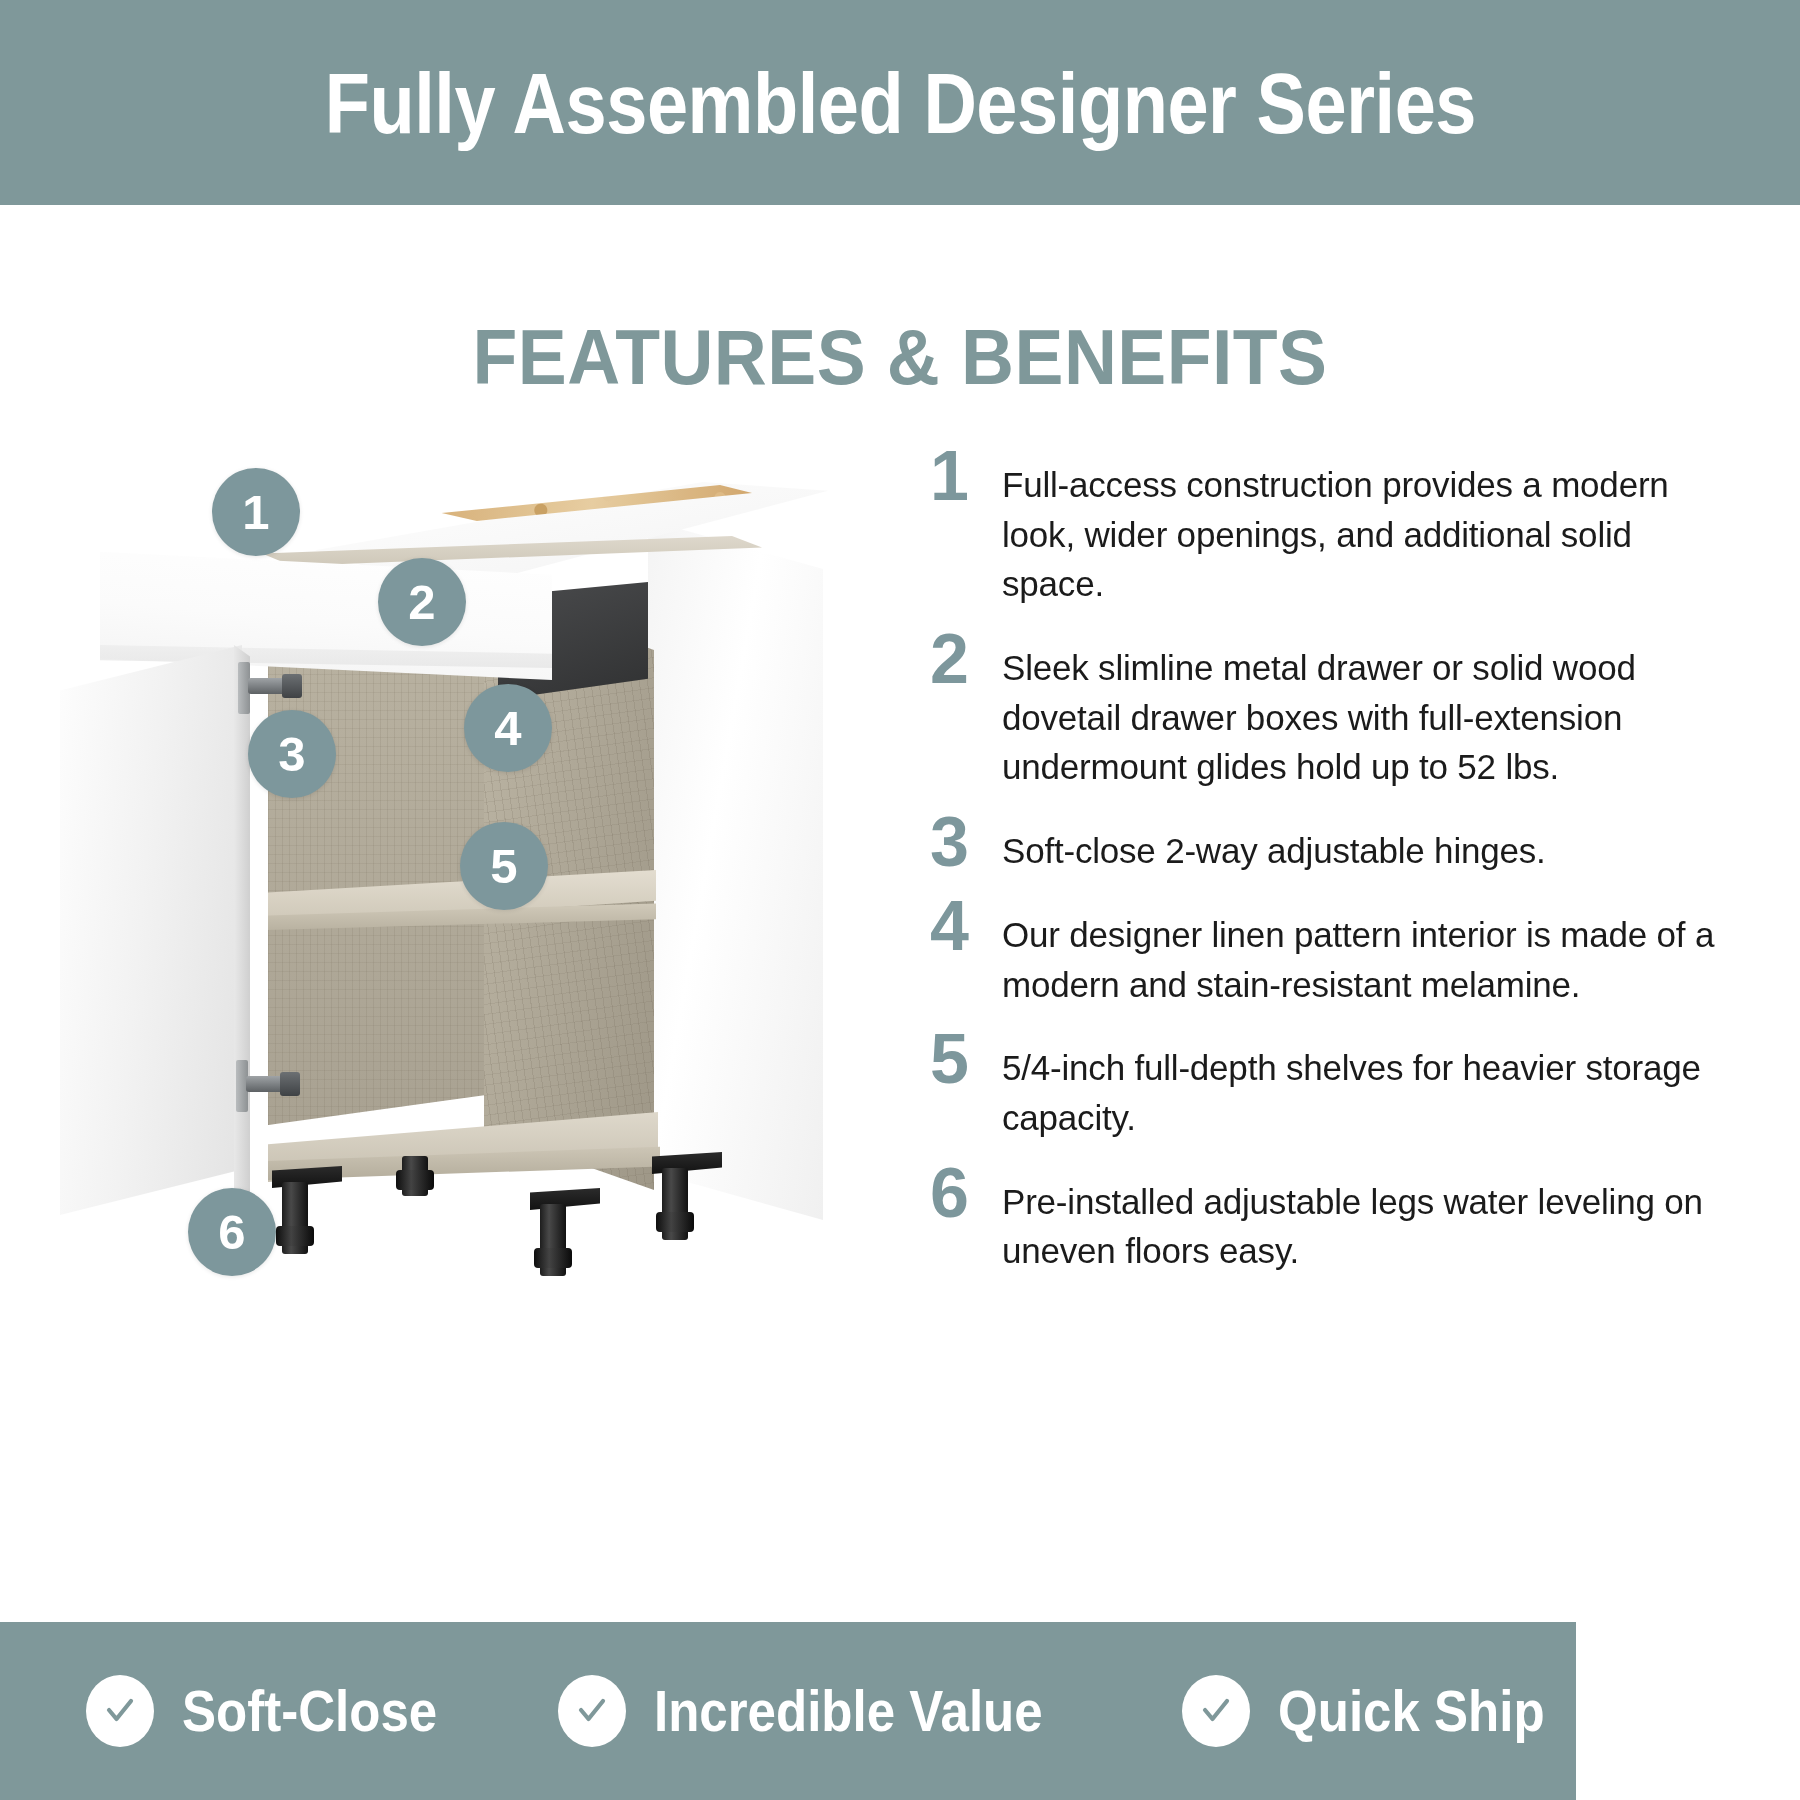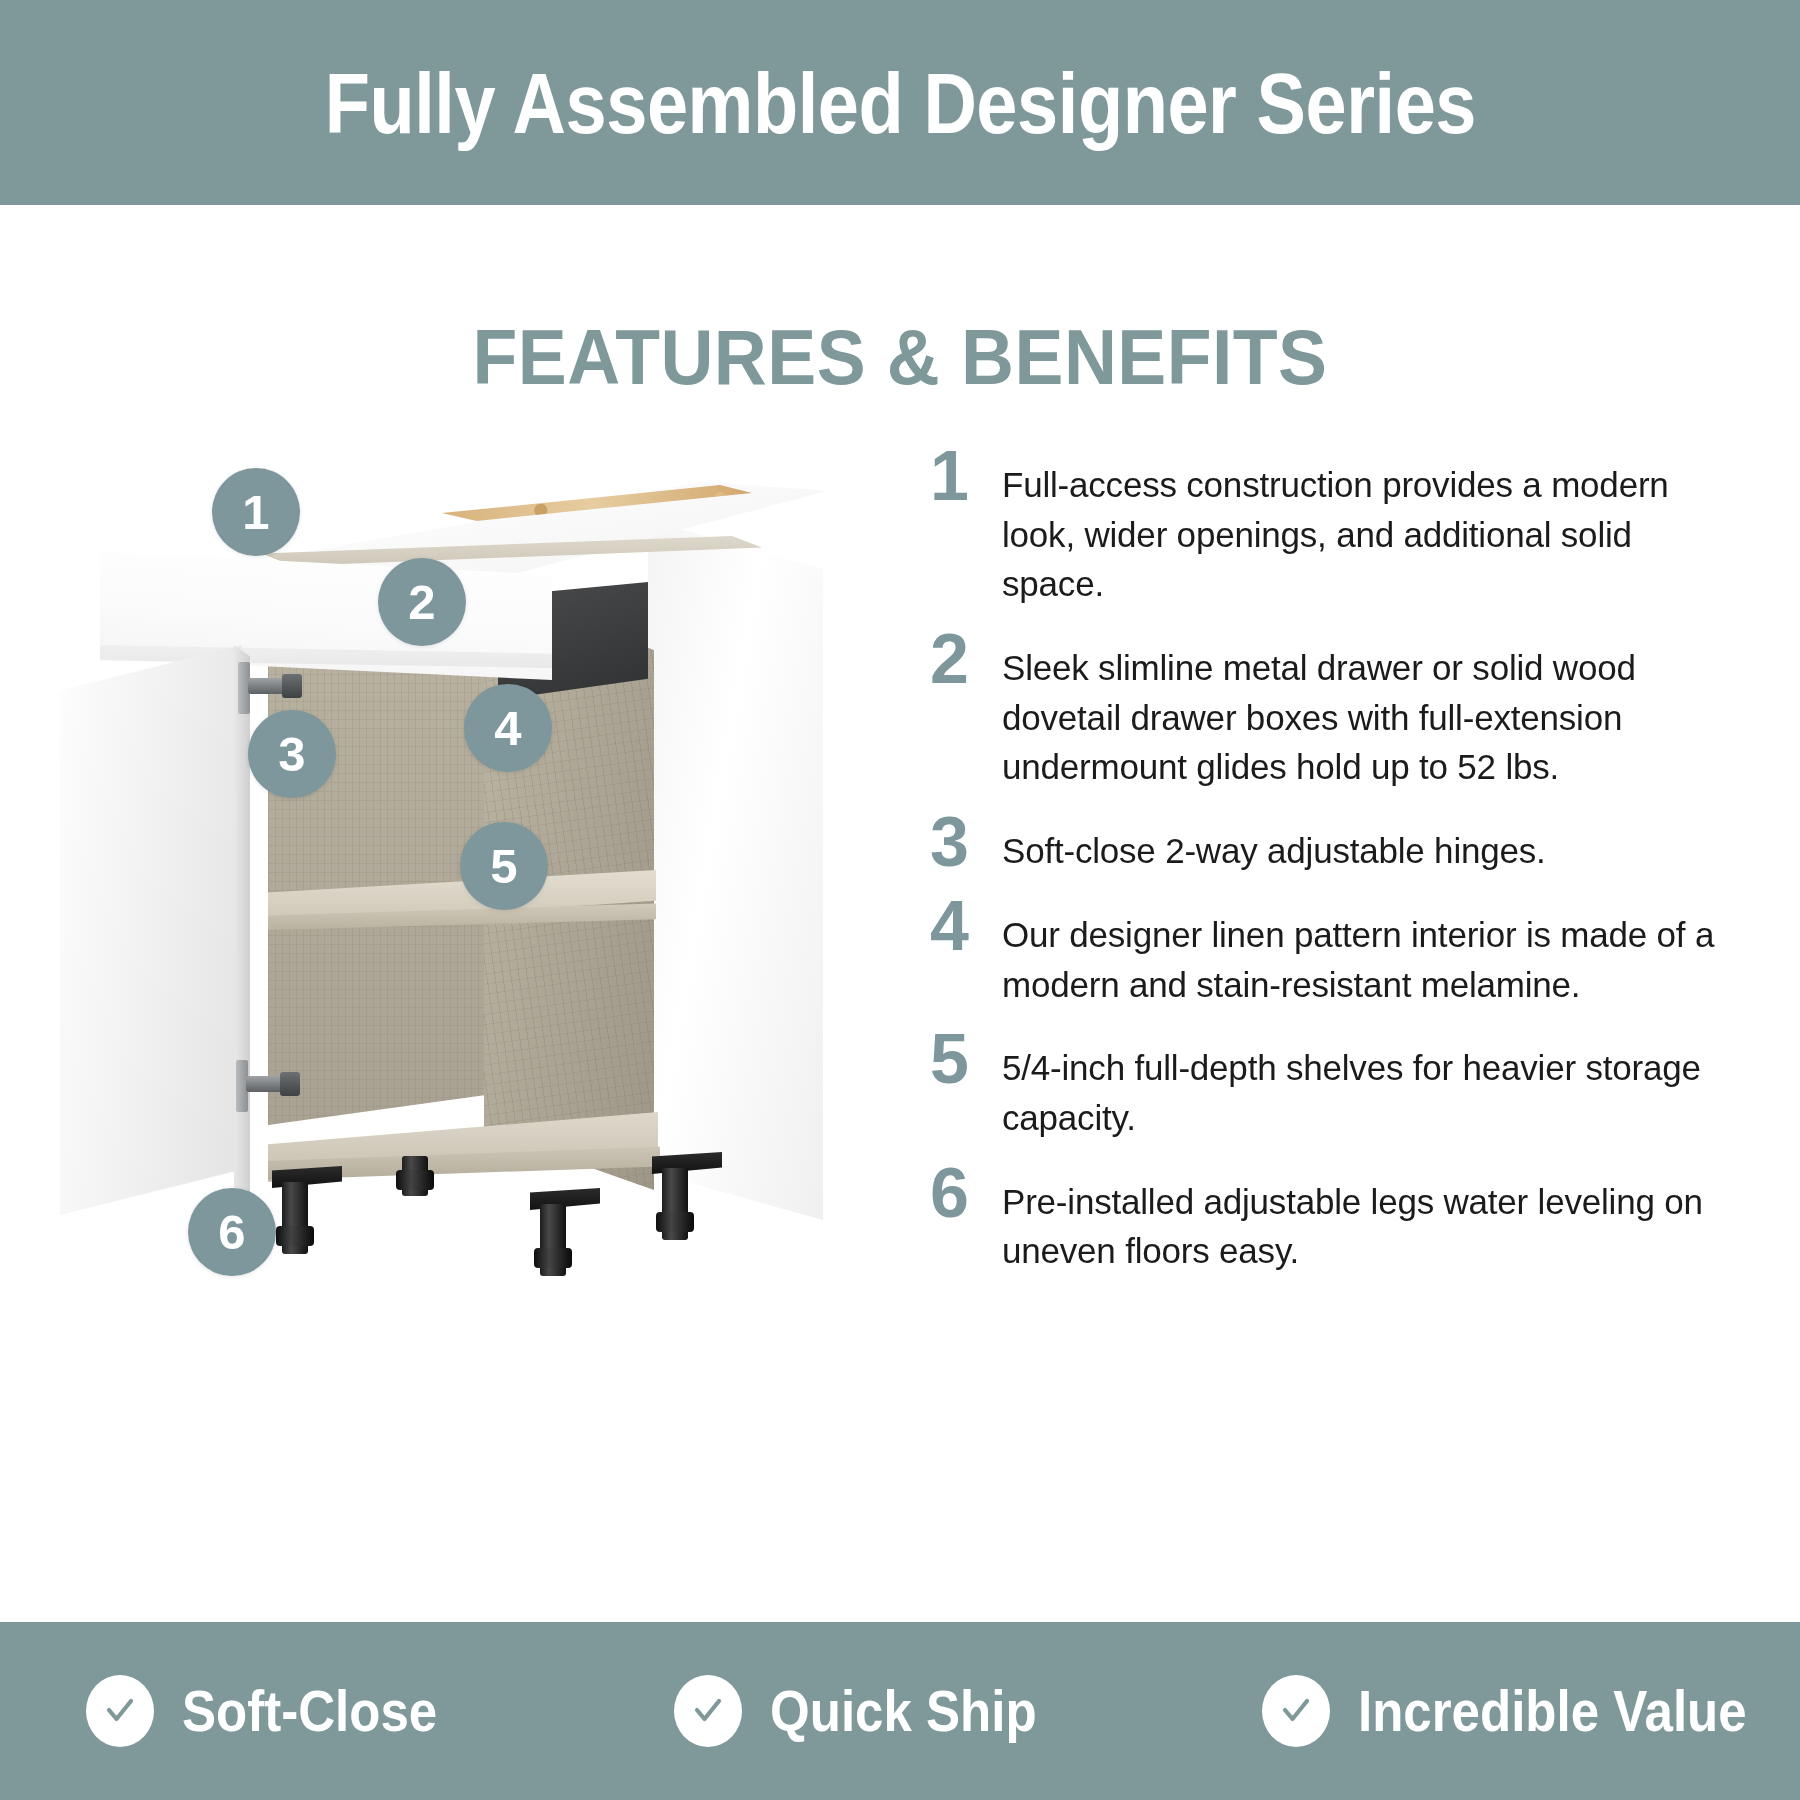--- a/index.html
+++ b/index.html
@@ -239,21 +239,21 @@
     color:#1b1b1b;
     font-family:"Liberation Sans",sans-serif;
     font-size:35px;
     line-height:1.42;
     letter-spacing:-0.2px;
     padding-top:10px;
   }
 
   
   .footer{
-    position:absolute;left:0;bottom:0;width:1800px;height:178px;
+    position:absolute;left:0;bottom:0;width:1576px;height:178px;
     background:#7f989a;
     display:flex;align-items:center;
   }
   .footer-item{
     flex:1 1 0;
     display:flex;align-items:center;justify-content:flex-start;
     padding-left:86px;
     box-sizing:border-box;
   }
   .check-circle{
@@ -392,25 +392,25 @@
     </div>
     <div class="footer-label">Soft-Close</div>
   </div>
 
   <div class="footer-item">
     <div class="check-circle">
       <svg width="34" height="34" viewBox="0 0 34 34" aria-hidden="true">
         <path d="M6 16 L13.5 25 L28 7" fill="none" stroke="#7f989a" stroke-width="4.2" stroke-linecap="round" stroke-linejoin="round"></path>
       </svg>
     </div>
-    <div class="footer-label">Quick Ship</div>
+    <div class="footer-label">Incredible Value</div>
   </div>
 
   <div class="footer-item">
     <div class="check-circle">
       <svg width="34" height="34" viewBox="0 0 34 34" aria-hidden="true">
         <path d="M6 16 L13.5 25 L28 7" fill="none" stroke="#7f989a" stroke-width="4.2" stroke-linecap="round" stroke-linejoin="round"></path>
       </svg>
     </div>
-    <div class="footer-label">Incredible Value</div>
+    <div class="footer-label">Quick Ship</div>
   </div>
 
 </div>
 
 </body></html>

